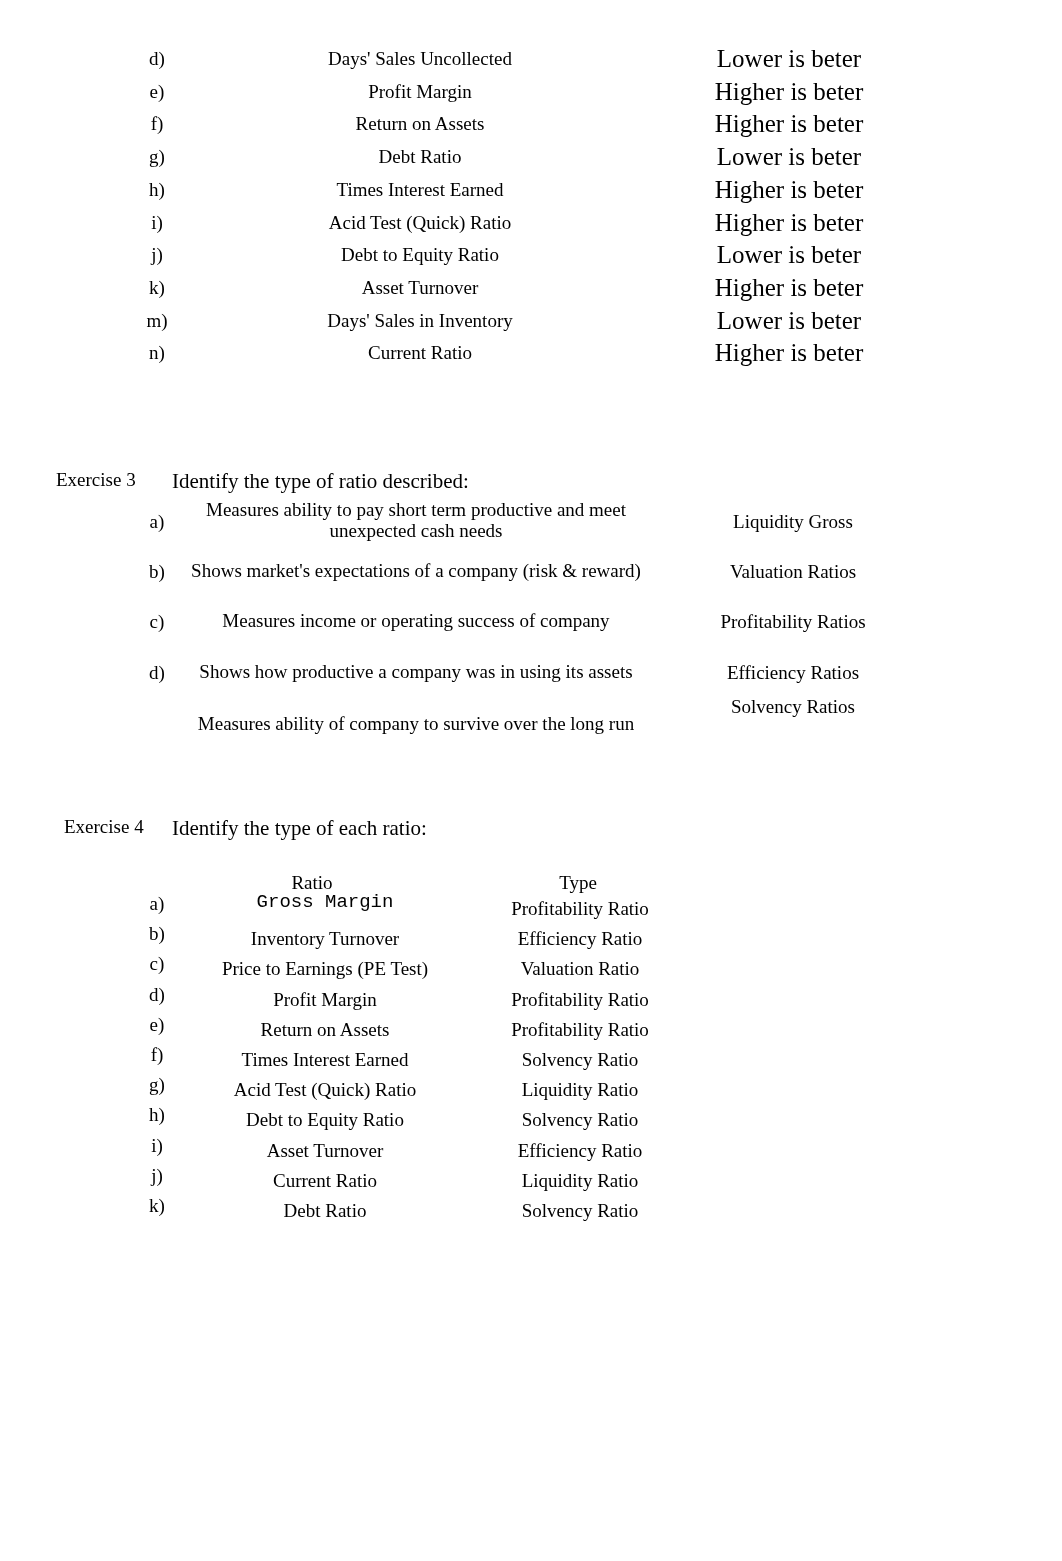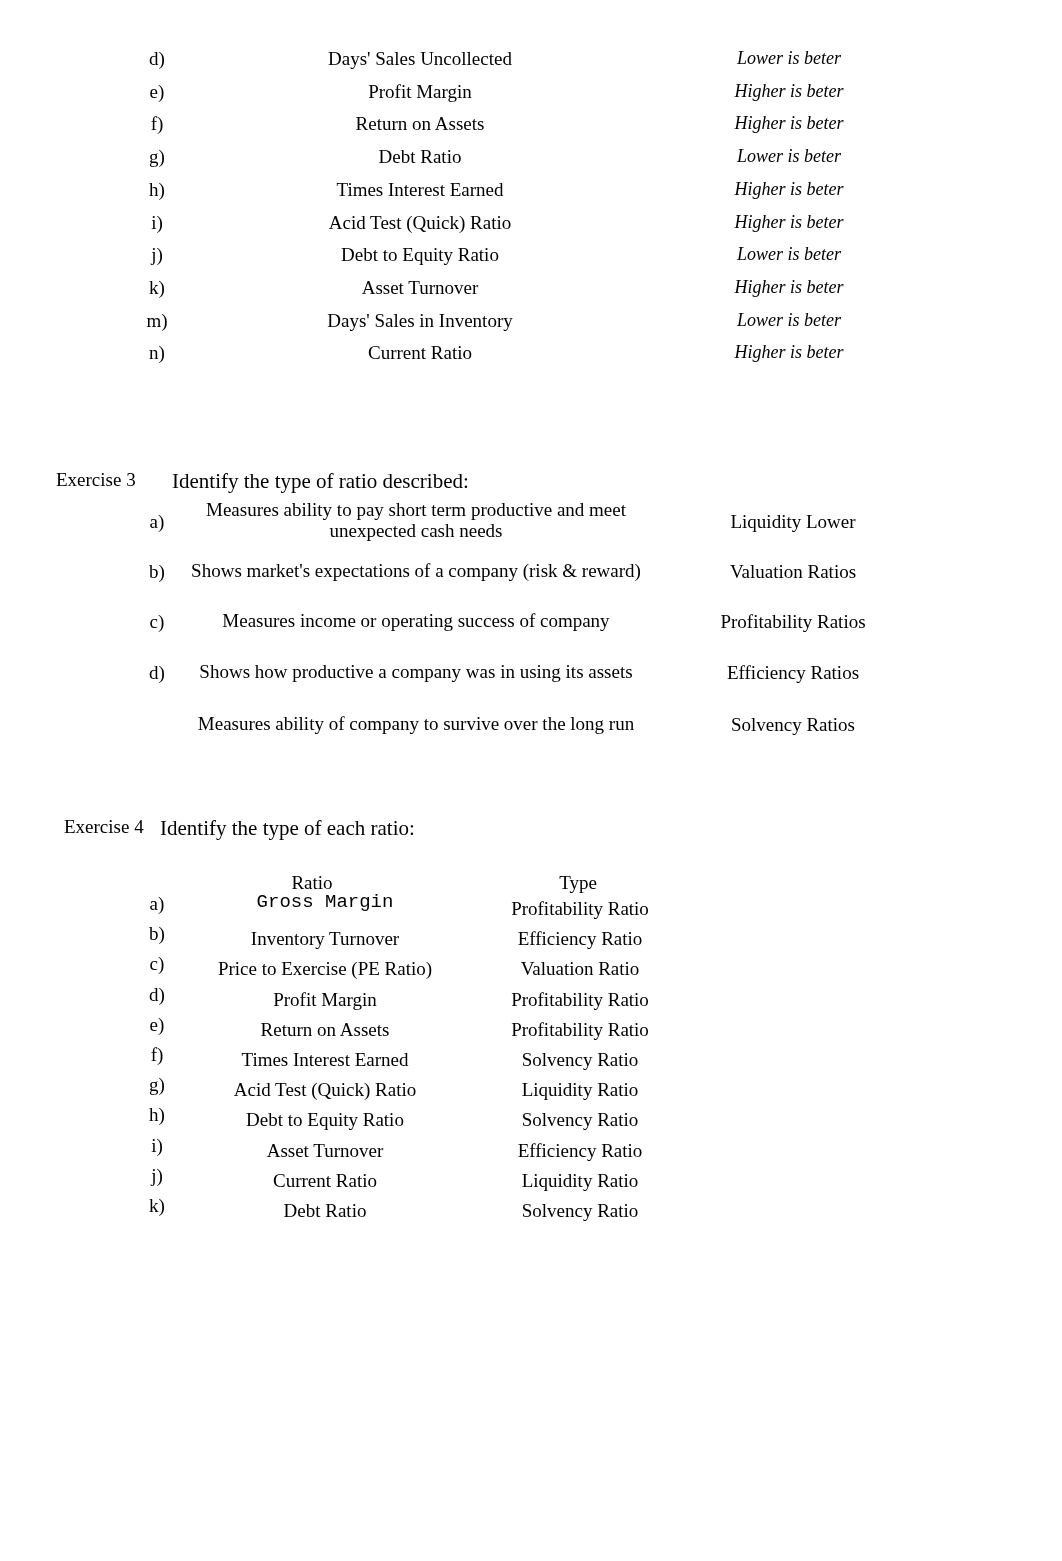--- a/index.html
+++ b/index.html
@@ -31,21 +31,21 @@
     transform: translateX(-50%);
   }
   .cell.wrap {
     white-space: normal;
     line-height: 21px;
   }
 
   
   .s1-label   { font-size: 19px; }
   .s1-name    { font-size: 19px; }
-  .s1-verdict { font-size: 18px; font-style: italic; }
+  .s1-verdict { font-size: 25px; }
 
   
   .ex-head-num  { position: absolute; font-size: 19px; white-space: nowrap; }
   .ex-head-text { position: absolute; font-size: 21px; white-space: nowrap; }
 
   
   .e3-label { font-size: 19px; }
   .e3-desc  { font-size: 19px; width: 470px; }
   .e3-type  { font-size: 19px; }
 
@@ -112,63 +112,63 @@
         <div class="cell s1-verdict" style="left: 789px; top: 341px;">Higher is beter</div>
       </div>
     </div>
 
   <div class="ex-head-num" style="left:56px;  top:469px;">Exercise 3</div>
   <div class="ex-head-text" style="left:172px; top:469px;">Identify the type of ratio described:</div>
   <div id="section-exercise3">
       <div>
         <div class="cell e3-label" style="left: 157px; top: 510px;">a)</div>
         <div class="cell e3-desc wrap" style="left: 416px; top: 499px; width: 470px;">Measures ability to pay short term productive and meet unexpected cash needs</div>
-        <div class="cell e3-type" style="left: 793px; top: 510px;">Liquidity Lower</div>
+        <div class="cell e3-type" style="left: 793px; top: 510px;">Liquidity Gross</div>
       </div>
       <div>
         <div class="cell e3-label" style="left: 157px; top: 560px;">b)</div>
         <div class="cell e3-desc wrap" style="left: 416px; top: 560px; width: 470px;">Shows market's expectations of a company (risk &amp; reward)</div>
         <div class="cell e3-type" style="left: 793px; top: 560px;">Valuation Ratios</div>
       </div>
       <div>
         <div class="cell e3-label" style="left: 157px; top: 610px;">c)</div>
         <div class="cell e3-desc wrap" style="left: 416px; top: 610px; width: 470px;">Measures income or operating success of company</div>
         <div class="cell e3-type" style="left: 793px; top: 610px;">Profitability Ratios</div>
       </div>
       <div>
         <div class="cell e3-label" style="left: 157px; top: 661px;">d)</div>
         <div class="cell e3-desc wrap" style="left: 416px; top: 661px; width: 470px;">Shows how productive a company was in using its assets</div>
         <div class="cell e3-type" style="left: 793px; top: 661px;">Efficiency Ratios</div>
       </div>
       <div>
         <div class="cell e3-desc wrap" style="left: 416px; top: 713px; width: 470px;">Measures ability of company to survive over the long run</div>
-        <div class="cell e3-type" style="left: 793px; top: 713px;">Solvency Ratios</div>
+        <div class="cell e3-type" style="left: 793px; top: 695px;">Solvency Ratios</div>
       </div>
     </div>
 
   <div class="ex-head-num" style="left:64px;  top:816px;">Exercise 4</div>
-  <div class="ex-head-text" style="left:160px; top:816px;">Identify the type of each ratio:</div>
+  <div class="ex-head-text" style="left:172px; top:816px;">Identify the type of each ratio:</div>
 
   <div class="cell e4-colhead" style="left:312px; top:871px;">Ratio</div>
   <div class="cell e4-colhead" style="left:578px; top:871px;">Type</div>
 
   <div id="section-exercise4">
       <div>
         <div class="cell e4-label" style="left: 157px; top: 892px;">a)</div>
         <div class="cell e4-ratio" style="left: 325px; top: 891px; font-family: Liberation Mono, monospace;">Gross Margin</div>
         <div class="cell e4-type" style="left: 580px; top: 897px;">Profitability Ratio</div>
       </div>
       <div>
         <div class="cell e4-label" style="left: 157px; top: 922px;">b)</div>
         <div class="cell e4-ratio" style="left: 325px; top: 927px;">Inventory Turnover</div>
         <div class="cell e4-type" style="left: 580px; top: 927px;">Efficiency Ratio</div>
       </div>
       <div>
         <div class="cell e4-label" style="left: 157px; top: 952px;">c)</div>
-        <div class="cell e4-ratio" style="left: 325px; top: 957px;">Price to Exercise (PE Ratio)</div>
+        <div class="cell e4-ratio" style="left: 325px; top: 957px;">Price to Earnings (PE Test)</div>
         <div class="cell e4-type" style="left: 580px; top: 957px;">Valuation Ratio</div>
       </div>
       <div>
         <div class="cell e4-label" style="left: 157px; top: 983px;">d)</div>
         <div class="cell e4-ratio" style="left: 325px; top: 988px;">Profit Margin</div>
         <div class="cell e4-type" style="left: 580px; top: 988px;">Profitability Ratio</div>
       </div>
       <div>
         <div class="cell e4-label" style="left: 157px; top: 1013px;">e)</div>
         <div class="cell e4-ratio" style="left: 325px; top: 1018px;">Return on Assets</div>

